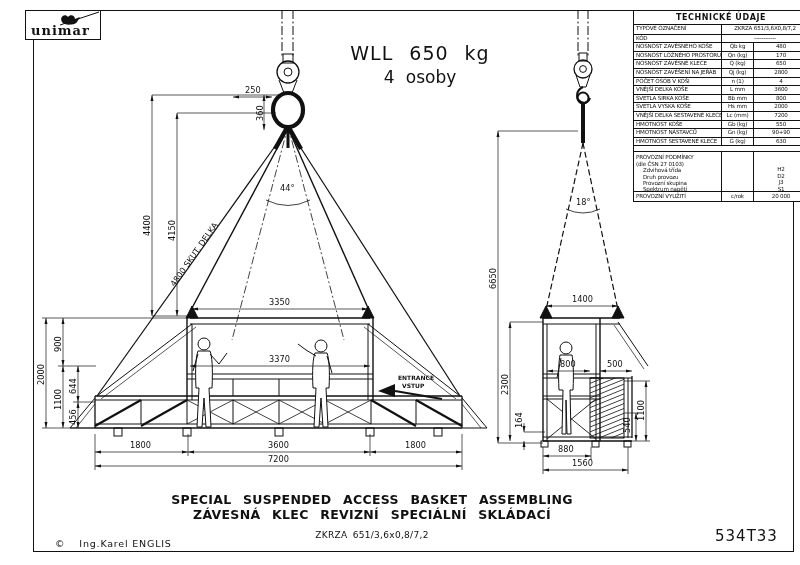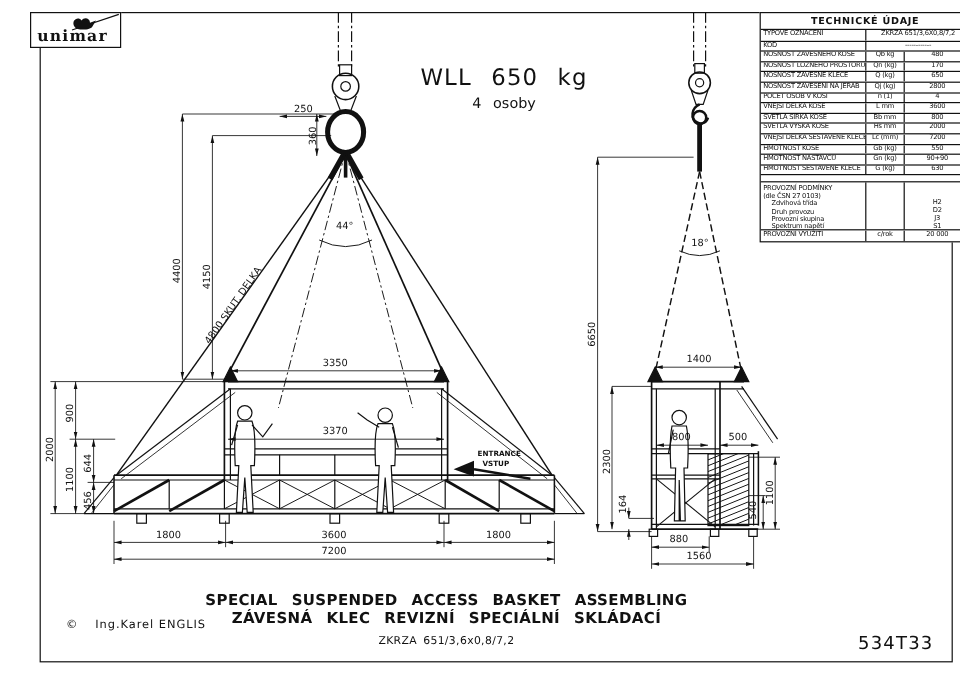--- a/index.html
+++ b/index.html
@@ -28,30 +28,30 @@
   .c23{flex:1;text-align:center;height:100%;display:flex;align-items:center;justify-content:center;}
   .tgap{height:5px;border-bottom:0.8px solid #111;}
   .cond{display:flex;height:40px;border-bottom:0.8px solid #111;box-sizing:border-box;}
   .cond .cl{width:88px;border-right:0.8px solid #111;box-sizing:border-box;padding:2px 0 0 2px;}
   .cond .cl div{line-height:6.4px;white-space:nowrap;}
   .cond .cl .ind{padding-left:7px;}
   .cond .cm{width:32px;border-right:0.8px solid #111;box-sizing:border-box;}
   .cond .cr{flex:1;text-align:center;padding-top:14px;}
   .cond .cr div{line-height:6.4px;}
   
-  #maintitle{position:absolute;left:320px;top:42px;width:200px;text-align:center;margin-top:12px;}
+  #maintitle{position:absolute;left:320px;top:42px;width:200px;text-align:center;}
   #maintitle .l1{font-size:19px;word-spacing:9px;letter-spacing:1px;}
-  #maintitle .l2{font-size:12px;word-spacing:6px;margin-top:3px;}
+  #maintitle .l2{font-size:17px;word-spacing:6px;margin-top:3px;}
   
   .ftitle{position:absolute;left:33px;width:678px;text-align:center;font-weight:bold;
           font-size:12.5px;word-spacing:7px;letter-spacing:0.3px;}
   #ft1{top:492px;}
   #ft2{top:507px;}
   #ft3{top:530px;font-weight:normal;font-size:9px;word-spacing:2px;}
-  #copyline{position:absolute;left:55px;top:515px;font-size:9.5px;letter-spacing:0.8px;}
+  #copyline{position:absolute;left:55px;top:538px;font-size:9.5px;letter-spacing:0.8px;}
   #copyline .cs{margin-right:14px;}
   #dwgnum{position:absolute;left:715px;top:527px;font-size:15px;letter-spacing:1px;}
   
   #dwg{position:absolute;left:0;top:0;}
   .dt{font-size:8.2px;fill:#111;}
   .dts{font-size:6px;font-weight:bold;fill:#111;}
 </style>
 </head>
 <body>
 

